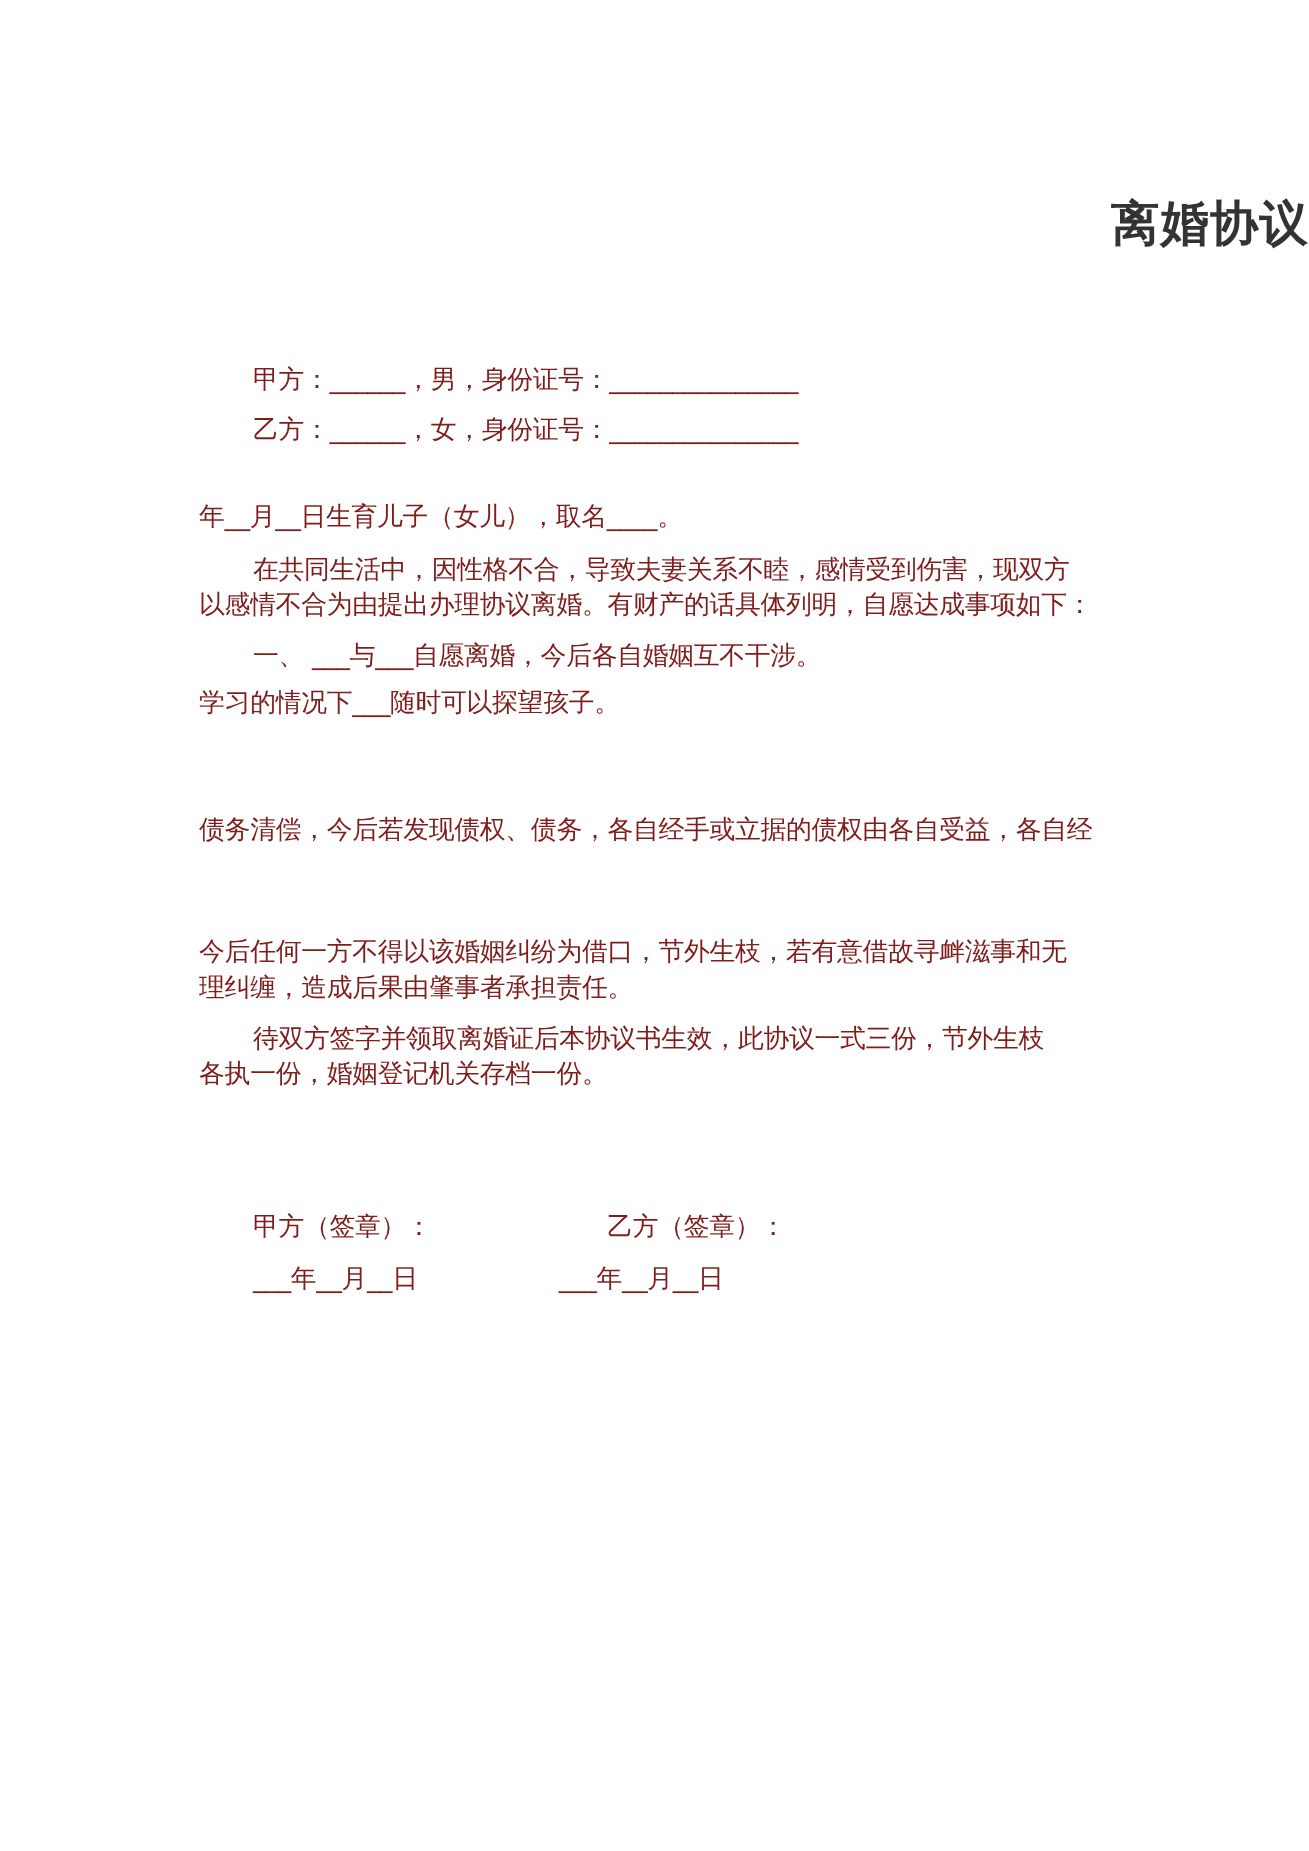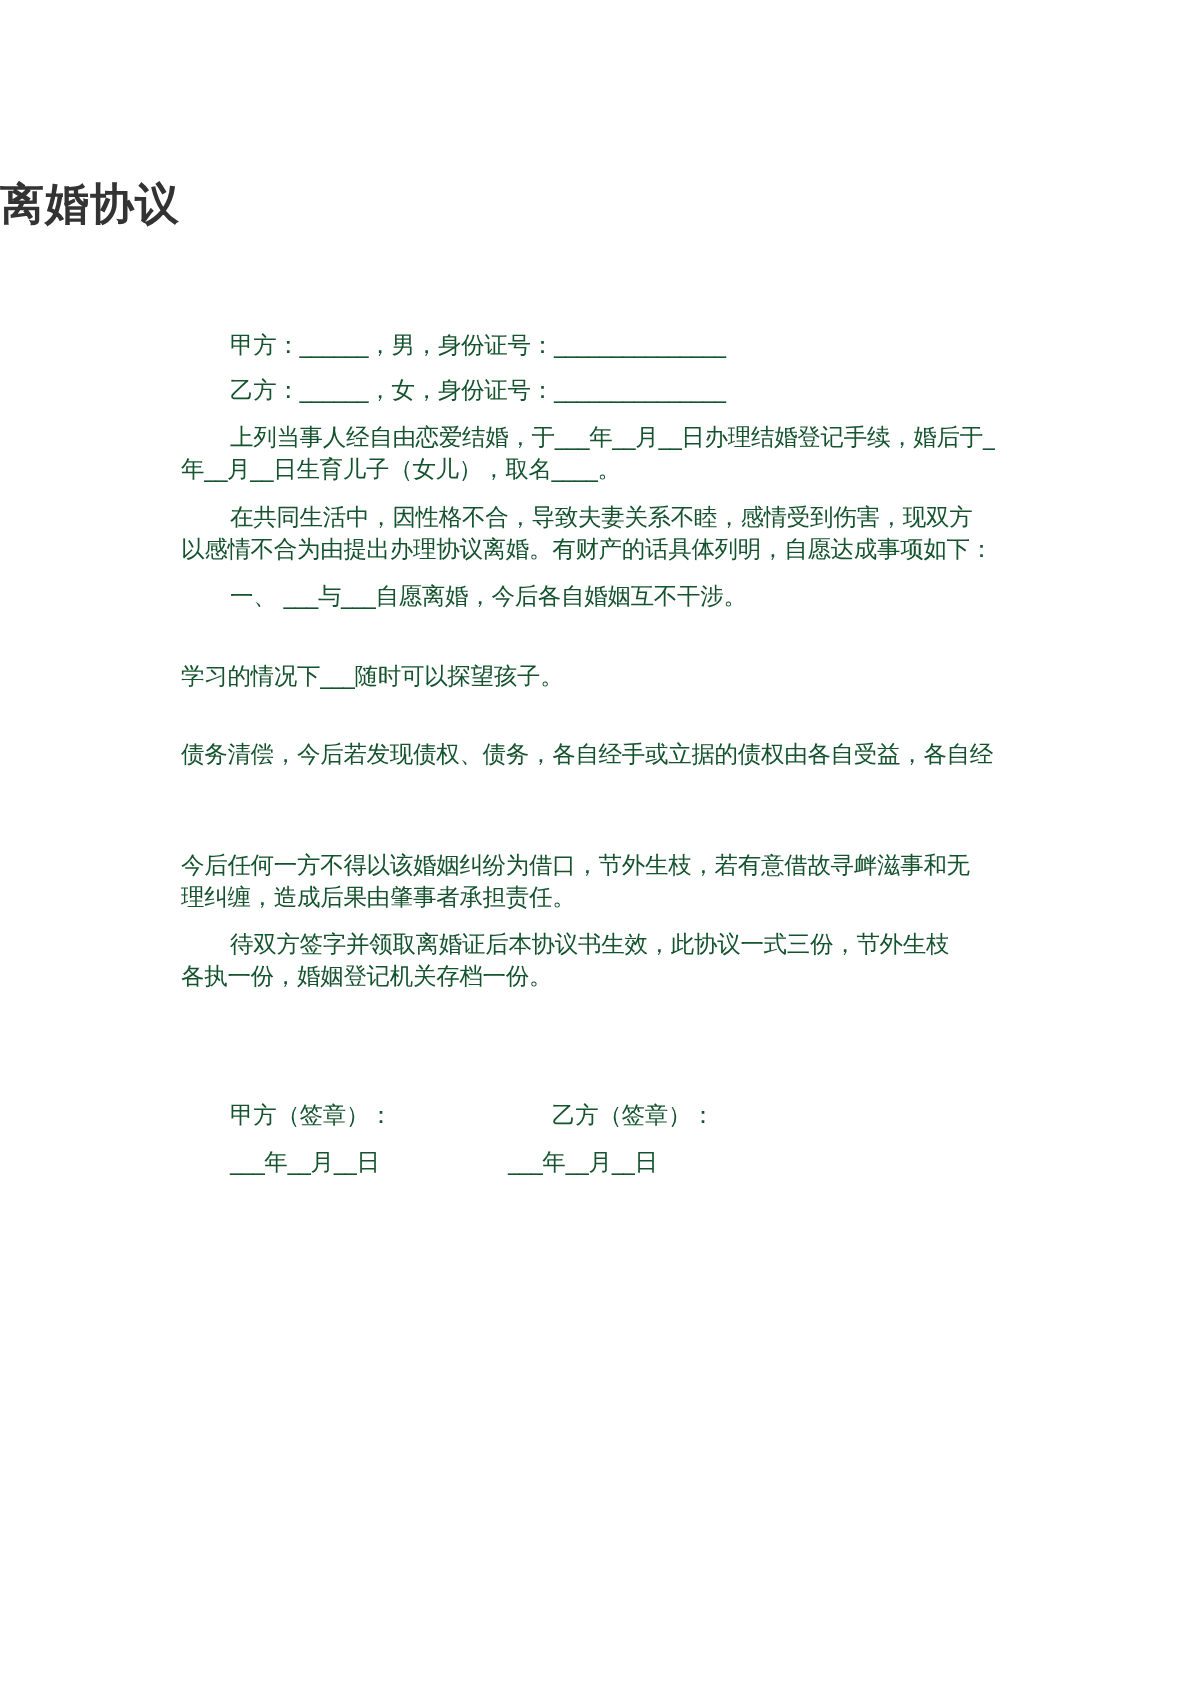--- a/index.html
+++ b/index.html
@@ -18,59 +18,58 @@
     .page {
       position: absolute;
       left: 0; top: 0;
       width: 1190px; height: 1683px;
       background: #ffffff;
     }
     .title {
       position: absolute;
       left: 0; width: 1190px;
       top: 176px;
-      text-align: left;
+      text-align: right;
       font-size: 44px;
       font-weight: bold;
       letter-spacing: 1px;
       color: #333333;
       line-height: 56px;
     }
     .line {
       position: absolute;
       font-size: 23.5px;
       line-height: 32px;
       white-space: nowrap;
-      color: #14532d;
+      color: #7f1d1d;
       letter-spacing: -0.3px;
     }
     .ind { left: 230px; }
     .cont { left: 181px; }
     .sig-left { left: 230px; }
     .sig-right { left: 552px; }
     .date-right { left: 508px; }
   </style>
 </head>
 <body>
 
 <div class="page">
   <div class="title">离婚协议</div>
 
   <div class="line ind" style="top:329px">甲方：______，男，身份证号：_______________</div>
   <div class="line ind" style="top:374px">乙方：______，女，身份证号：_______________</div>
 
-  <div class="line ind" style="top:421px">上列当事人经自由恋爱结婚，于___年__月__日办理结婚登记手续，婚后于_</div>
   <div class="line cont" style="top:453px">年__月__日生育儿子（女儿），取名____。</div>
 
   <div class="line ind" style="top:501px">在共同生活中，因性格不合，导致夫妻关系不睦，感情受到伤害，现双方</div>
   <div class="line cont" style="top:533px">以感情不合为由提出办理协议离婚。有财产的话具体列明，自愿达成事项如下：</div>
 
   <div class="line ind" style="top:580px">一、 ___与___自愿离婚，今后各自婚姻互不干涉。</div>
 
-  <div class="line cont" style="top:660px">学习的情况下___随时可以探望孩子。</div>
+  <div class="line cont" style="top:622px">学习的情况下___随时可以探望孩子。</div>
 
   <div class="line cont" style="top:738px">债务清偿，今后若发现债权、债务，各自经手或立据的债权由各自受益，各自经</div>
 
   <div class="line cont" style="top:849px">今后任何一方不得以该婚姻纠纷为借口，节外生枝，若有意借故寻衅滋事和无</div>
   <div class="line cont" style="top:881px">理纠缠，造成后果由肇事者承担责任。</div>
 
   <div class="line ind" style="top:928px">待双方签字并领取离婚证后本协议书生效，此协议一式三份，节外生枝</div>
   <div class="line cont" style="top:960px">各执一份，婚姻登记机关存档一份。</div>
 
   <div class="line sig-left" style="top:1099px">甲方（签章）：</div>

